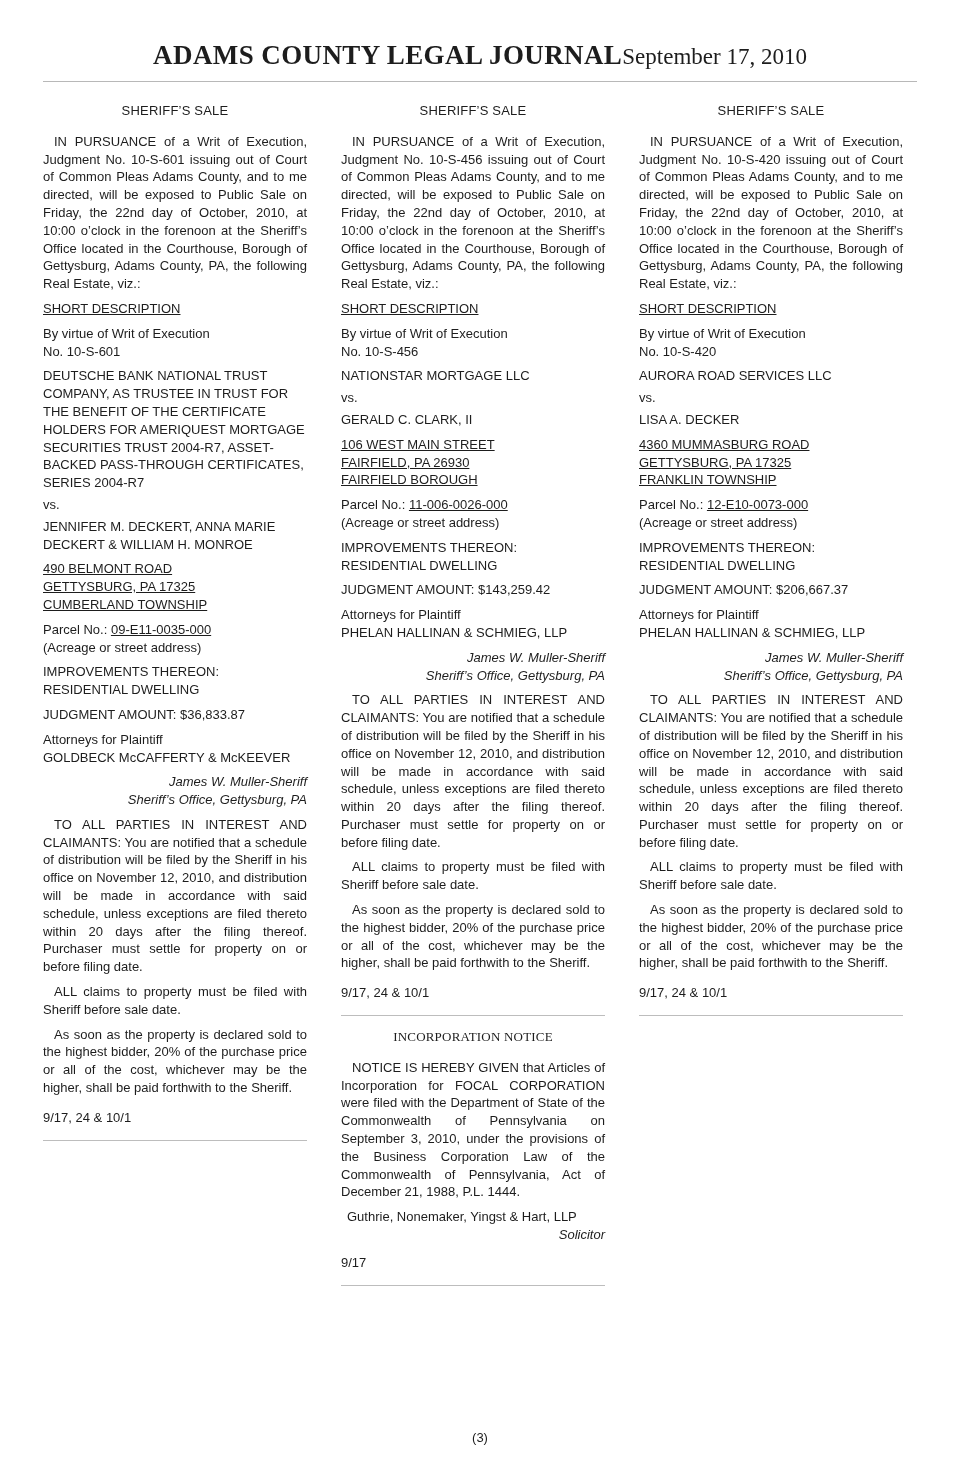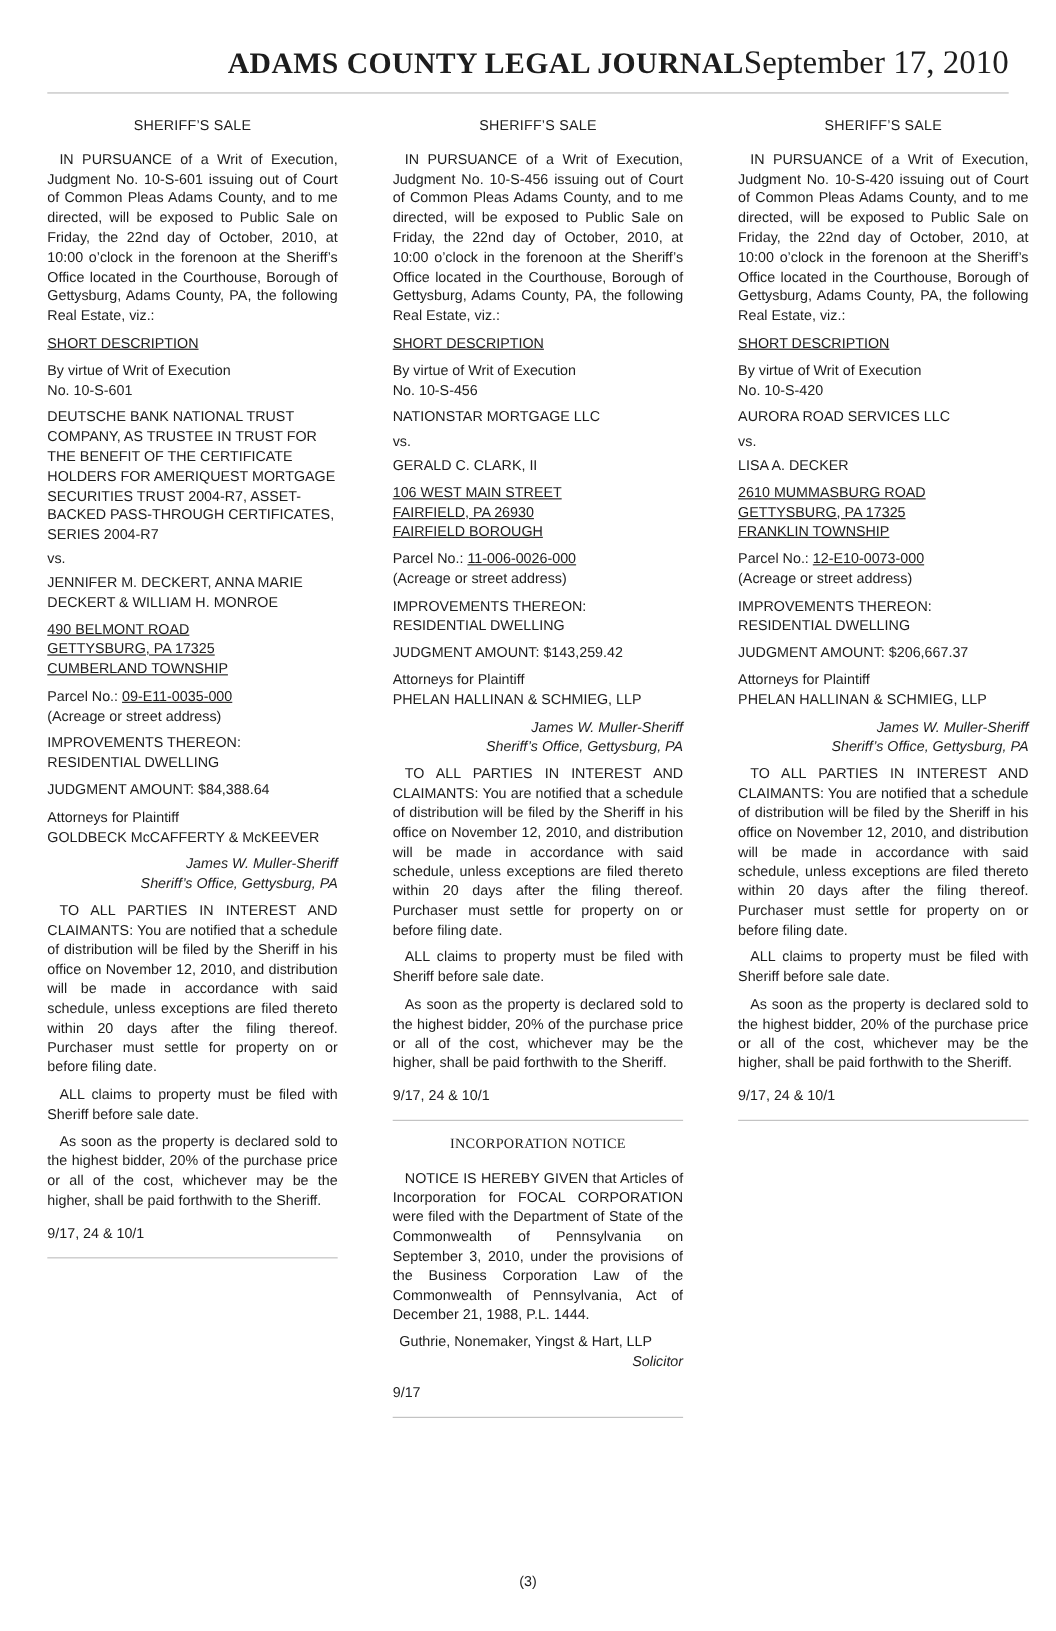--- a/index.html
+++ b/index.html
@@ -8,30 +8,30 @@
     width: 960px; height: 1483px;
     position: relative;
     font-family: "Liberation Sans", sans-serif;
     color: #1d1d1d;
     overflow: hidden;
   }
   .page { padding: 40px 43px 0 43px; }
 
   
   .masthead {
-    display: flex; justify-content: flex-end; align-items: baseline;
+    display: flex; justify-content: center; align-items: baseline;
     font-family: "Liberation Serif", serif;
   }
   .masthead .journal-title { font-size: 27px; font-weight: bold; letter-spacing: 0.4px; }
-  .masthead .issue-date { font-size: 30px; font-weight: normal; }
+  .masthead .issue-date { font-size: 23px; font-weight: normal; }
   .masthead-rule { border: none; border-top: 1px solid #b8b8b8; margin-top: 10px; }
 
   
   .columns {
-    display: flex; gap: 50px; margin-top: 20px;
+    display: flex; gap: 34px; margin-top: 20px;
     font-size: 13px; line-height: 1.37;
   }
   .col { width: 264px; flex: 0 0 264px; }
 
   .notice-heading { text-align: center; margin-bottom: 13px; letter-spacing: 0.2px; }
   .blk { margin-bottom: 7px; }
   .blk-sm { margin-bottom: 4px; }
   p.just { text-align: justify; }
   .fl-indent { text-indent: 11px; }
   .ul { text-decoration: underline; }
@@ -75,21 +75,21 @@
           <div class="ul">CUMBERLAND TOWNSHIP</div>
         </div>
         <div class="blk">
           <div><span>Parcel No.: </span><span class="ul">09-E11-0035-000</span></div>
           <div>(Acreage or street address)</div>
         </div>
         <div class="blk">
           <div>IMPROVEMENTS THEREON:</div>
           <div>RESIDENTIAL DWELLING</div>
         </div>
-        <div class="blk">JUDGMENT AMOUNT: $84,388.64</div>
+        <div class="blk">JUDGMENT AMOUNT: $36,833.87</div>
         <div class="blk">
           <div>Attorneys for Plaintiff</div>
           <div>GOLDBECK McCAFFERTY &amp; McKEEVER</div>
         </div>
         <div class="blk">
           <div class="right">James W. Muller-Sheriff</div>
           <div class="right">Sheriff’s Office, Gettysburg, PA</div>
         </div>
         <p class="just fl-indent blk">TO ALL PARTIES IN INTEREST AND CLAIMANTS: You are notified that a schedule of distribution will be filed by the Sheriff in his office on November 12, 2010, and distribution will be made in accordance with said schedule, unless exceptions are filed thereto within 20 days after the filing thereof. Purchaser must settle for property on or before filing date.</p>
         <p class="just fl-indent blk">ALL claims to property must be filed with Sheriff before sale date.</p>
@@ -156,21 +156,21 @@
         <p class="just fl-indent blk">IN PURSUANCE of a Writ of Execution, Judgment No. 10-S-420 issuing out of Court of Common Pleas Adams County, and to me directed, will be exposed to Public Sale on Friday, the 22nd day of October, 2010, at 10:00 o’clock in the forenoon at the Sheriff’s Office located in the Courthouse, Borough of Gettysburg, Adams County, PA, the following Real Estate, viz.:</p>
         <div class="blk ul">SHORT DESCRIPTION</div>
         <div class="blk">
           <div>By virtue of Writ of Execution</div>
           <div>No. 10-S-420</div>
         </div>
         <div class="blk-sm">AURORA ROAD SERVICES LLC</div>
         <div class="blk-sm">vs.</div>
         <div class="blk">LISA A. DECKER</div>
         <div class="blk">
-          <div class="ul">2610 MUMMASBURG ROAD</div>
+          <div class="ul">4360 MUMMASBURG ROAD</div>
           <div class="ul">GETTYSBURG, PA 17325</div>
           <div class="ul">FRANKLIN TOWNSHIP</div>
         </div>
         <div class="blk">
           <div><span>Parcel No.: </span><span class="ul">12-E10-0073-000</span></div>
           <div>(Acreage or street address)</div>
         </div>
         <div class="blk">
           <div>IMPROVEMENTS THEREON:</div>
           <div>RESIDENTIAL DWELLING</div>

